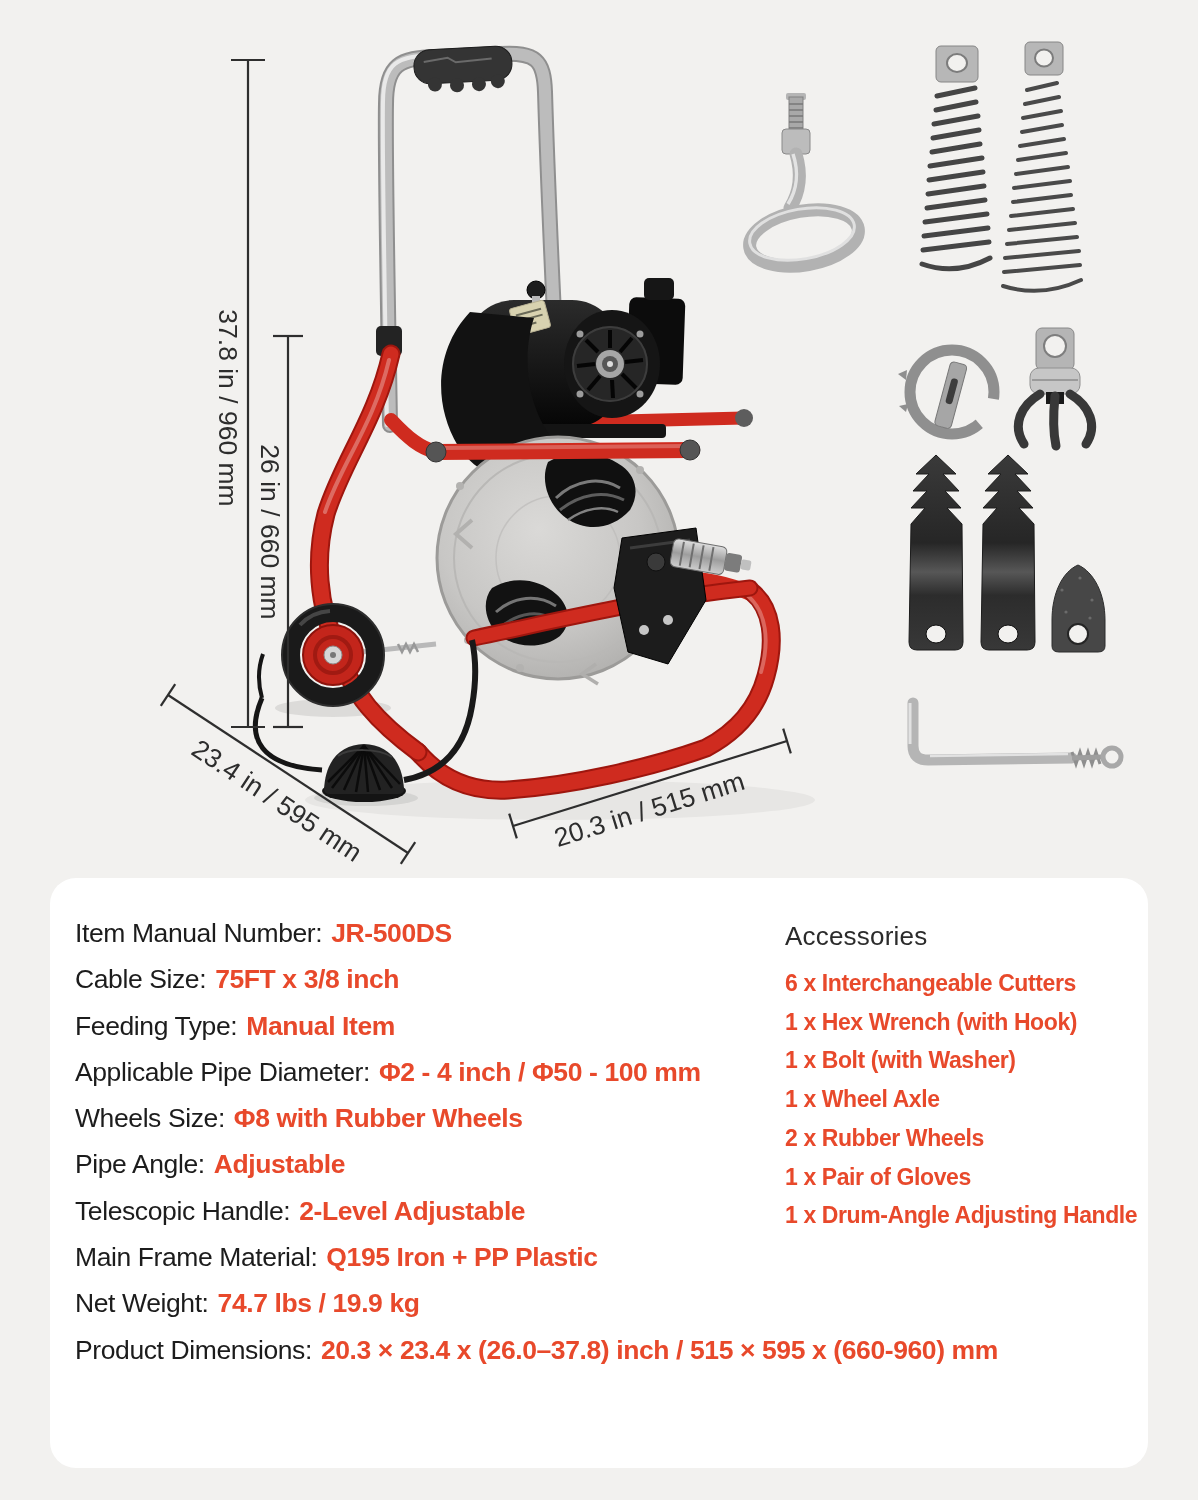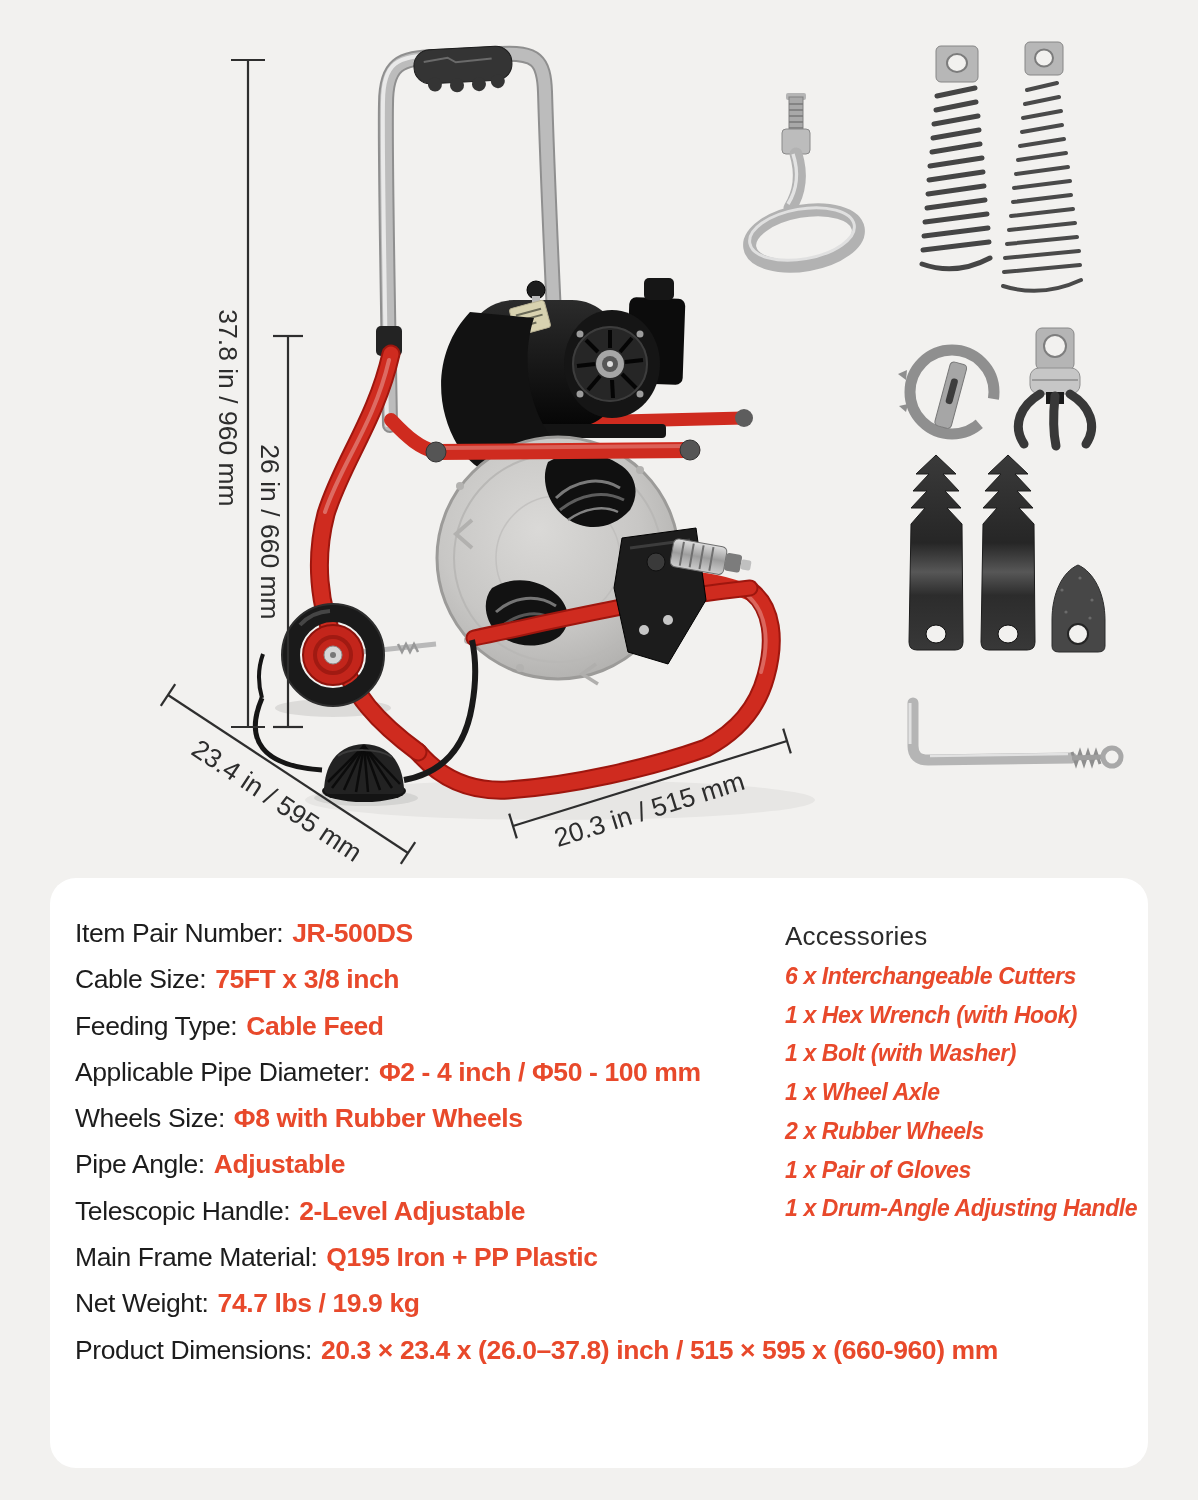--- a/index.html
+++ b/index.html
@@ -6,22 +6,22 @@
   .stage{position:relative;width:1198px;height:1500px;background:#f2f1ef;overflow:hidden;
          font-family:"Liberation Sans",sans-serif;}
   svg text{font-family:"Liberation Sans",sans-serif;}
   .dim{font-size:26.5px;fill:#2d2d2d;}
   .spec-card{position:absolute;left:50px;top:878px;width:1098px;height:590px;
              background:#ffffff;border-radius:26px;}
   .spec-left{position:absolute;left:25px;top:32px;}
   .spec-row{font-size:26.5px;line-height:46.3px;color:#1c1c1c;white-space:nowrap;letter-spacing:-0.4px;}
   .spec-row .val{color:#e8492b;font-weight:bold;margin-left:9px;text-align:center;}
   .spec-right{position:absolute;left:735px;top:38px;width:370px;}
-  .acc-title{font-size:26px;color:#2b2b2b;line-height:40px;margin-bottom:1px;letter-spacing:0.2px;}
-  .acc-item{font-size:23px;font-weight:bold;color:#e8492b;line-height:38.7px;white-space:nowrap;letter-spacing:-0.4px;font-style:italic;}
+  .acc-title{font-size:26px;color:#2b2b2b;line-height:40px;margin-bottom:8px;letter-spacing:0.2px;}
+  .acc-item{font-size:23px;font-weight:bold;color:#e8492b;line-height:38.7px;white-space:nowrap;letter-spacing:-0.4px;}
 </style>
 </head>
 <body>
 
 <div class="stage">
 
   <svg class="scene" width="1198" height="880" viewBox="0 0 1198 880">
     <defs>
       <radialGradient id="drumGrad" cx="42%" cy="38%" r="75%">
         <stop offset="0%" stop-color="#dad9d7"></stop>
@@ -324,23 +324,23 @@
       <path d="M 930,756 L 1068,754" stroke="#e2e2e2" stroke-width="2.5"></path>
       <path d="M 1072,752 l 4,12 l 4,-12 l 4,12 l 4,-12 l 4,12 l 4,-12 l 4,12" fill="none" stroke="#8e8e8e" stroke-width="3"></path>
       <path d="M 1072,758 L 1102,757" stroke="#9e9e9e" stroke-width="5"></path>
       <circle cx="1112" cy="757" r="9" fill="none" stroke="#a8a8a8" stroke-width="5"></circle>
     </g>
   </svg>
 
   
   <div class="spec-card">
     <div class="spec-left">
-      <div class="spec-row"><span class="lbl">Item Pair Number:</span><span class="val">JR-500DS</span></div>
+      <div class="spec-row"><span class="lbl">Item Manual Number:</span><span class="val">JR-500DS</span></div>
       <div class="spec-row"><span class="lbl">Cable Size:</span><span class="val">75FT x 3/8 inch</span></div>
-      <div class="spec-row"><span class="lbl">Feeding Type:</span><span class="val">Cable Feed</span></div>
+      <div class="spec-row"><span class="lbl">Feeding Type:</span><span class="val">Manual Item</span></div>
       <div class="spec-row"><span class="lbl">Applicable Pipe Diameter:</span><span class="val">Φ2 - 4 inch / Φ50 - 100 mm</span></div>
       <div class="spec-row"><span class="lbl">Wheels Size:</span><span class="val">Φ8 with Rubber Wheels</span></div>
       <div class="spec-row"><span class="lbl">Pipe Angle:</span><span class="val">Adjustable</span></div>
       <div class="spec-row"><span class="lbl">Telescopic Handle:</span><span class="val">2-Level Adjustable</span></div>
       <div class="spec-row"><span class="lbl">Main Frame Material:</span><span class="val">Q195 Iron + PP Plastic</span></div>
       <div class="spec-row"><span class="lbl">Net Weight:</span><span class="val">74.7 lbs / 19.9 kg</span></div>
       <div class="spec-row"><span class="lbl">Product Dimensions:</span><span class="val">20.3 × 23.4 x (26.0–37.8) inch / 515 × 595 x (660-960) mm</span></div>
     </div>
 
     <div class="spec-right">

